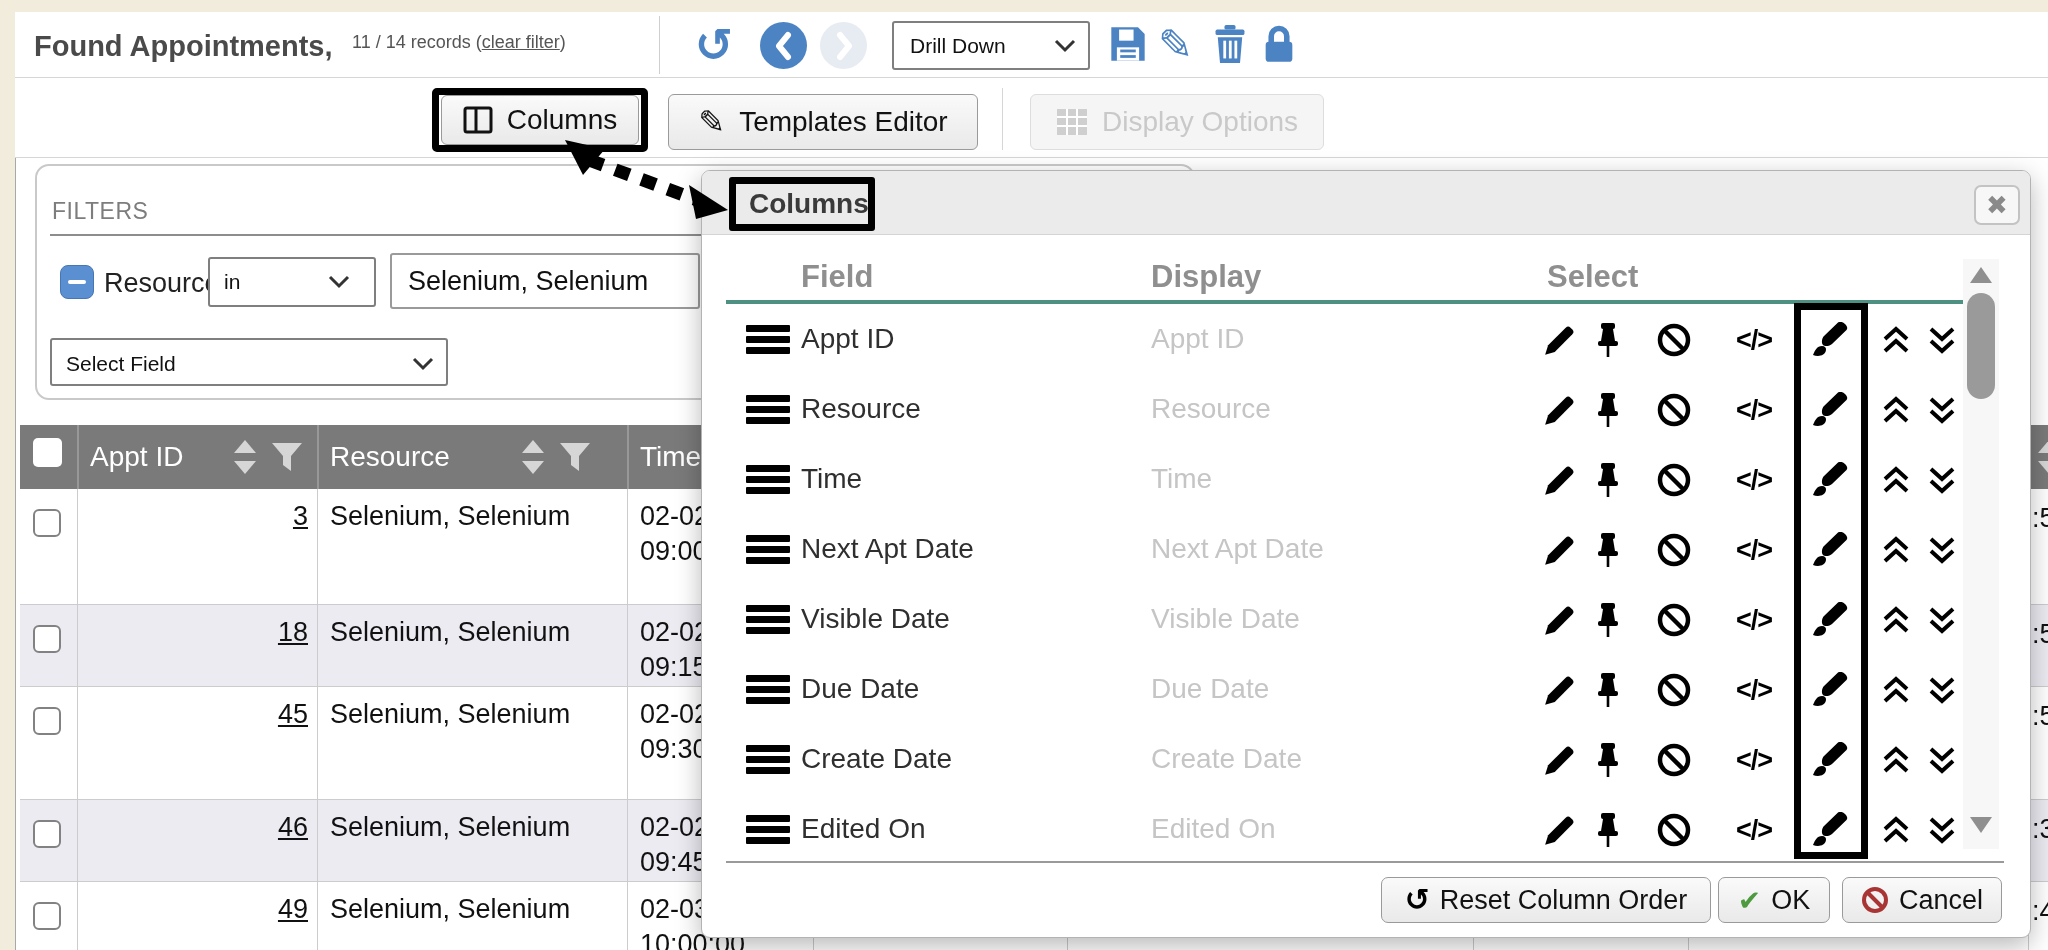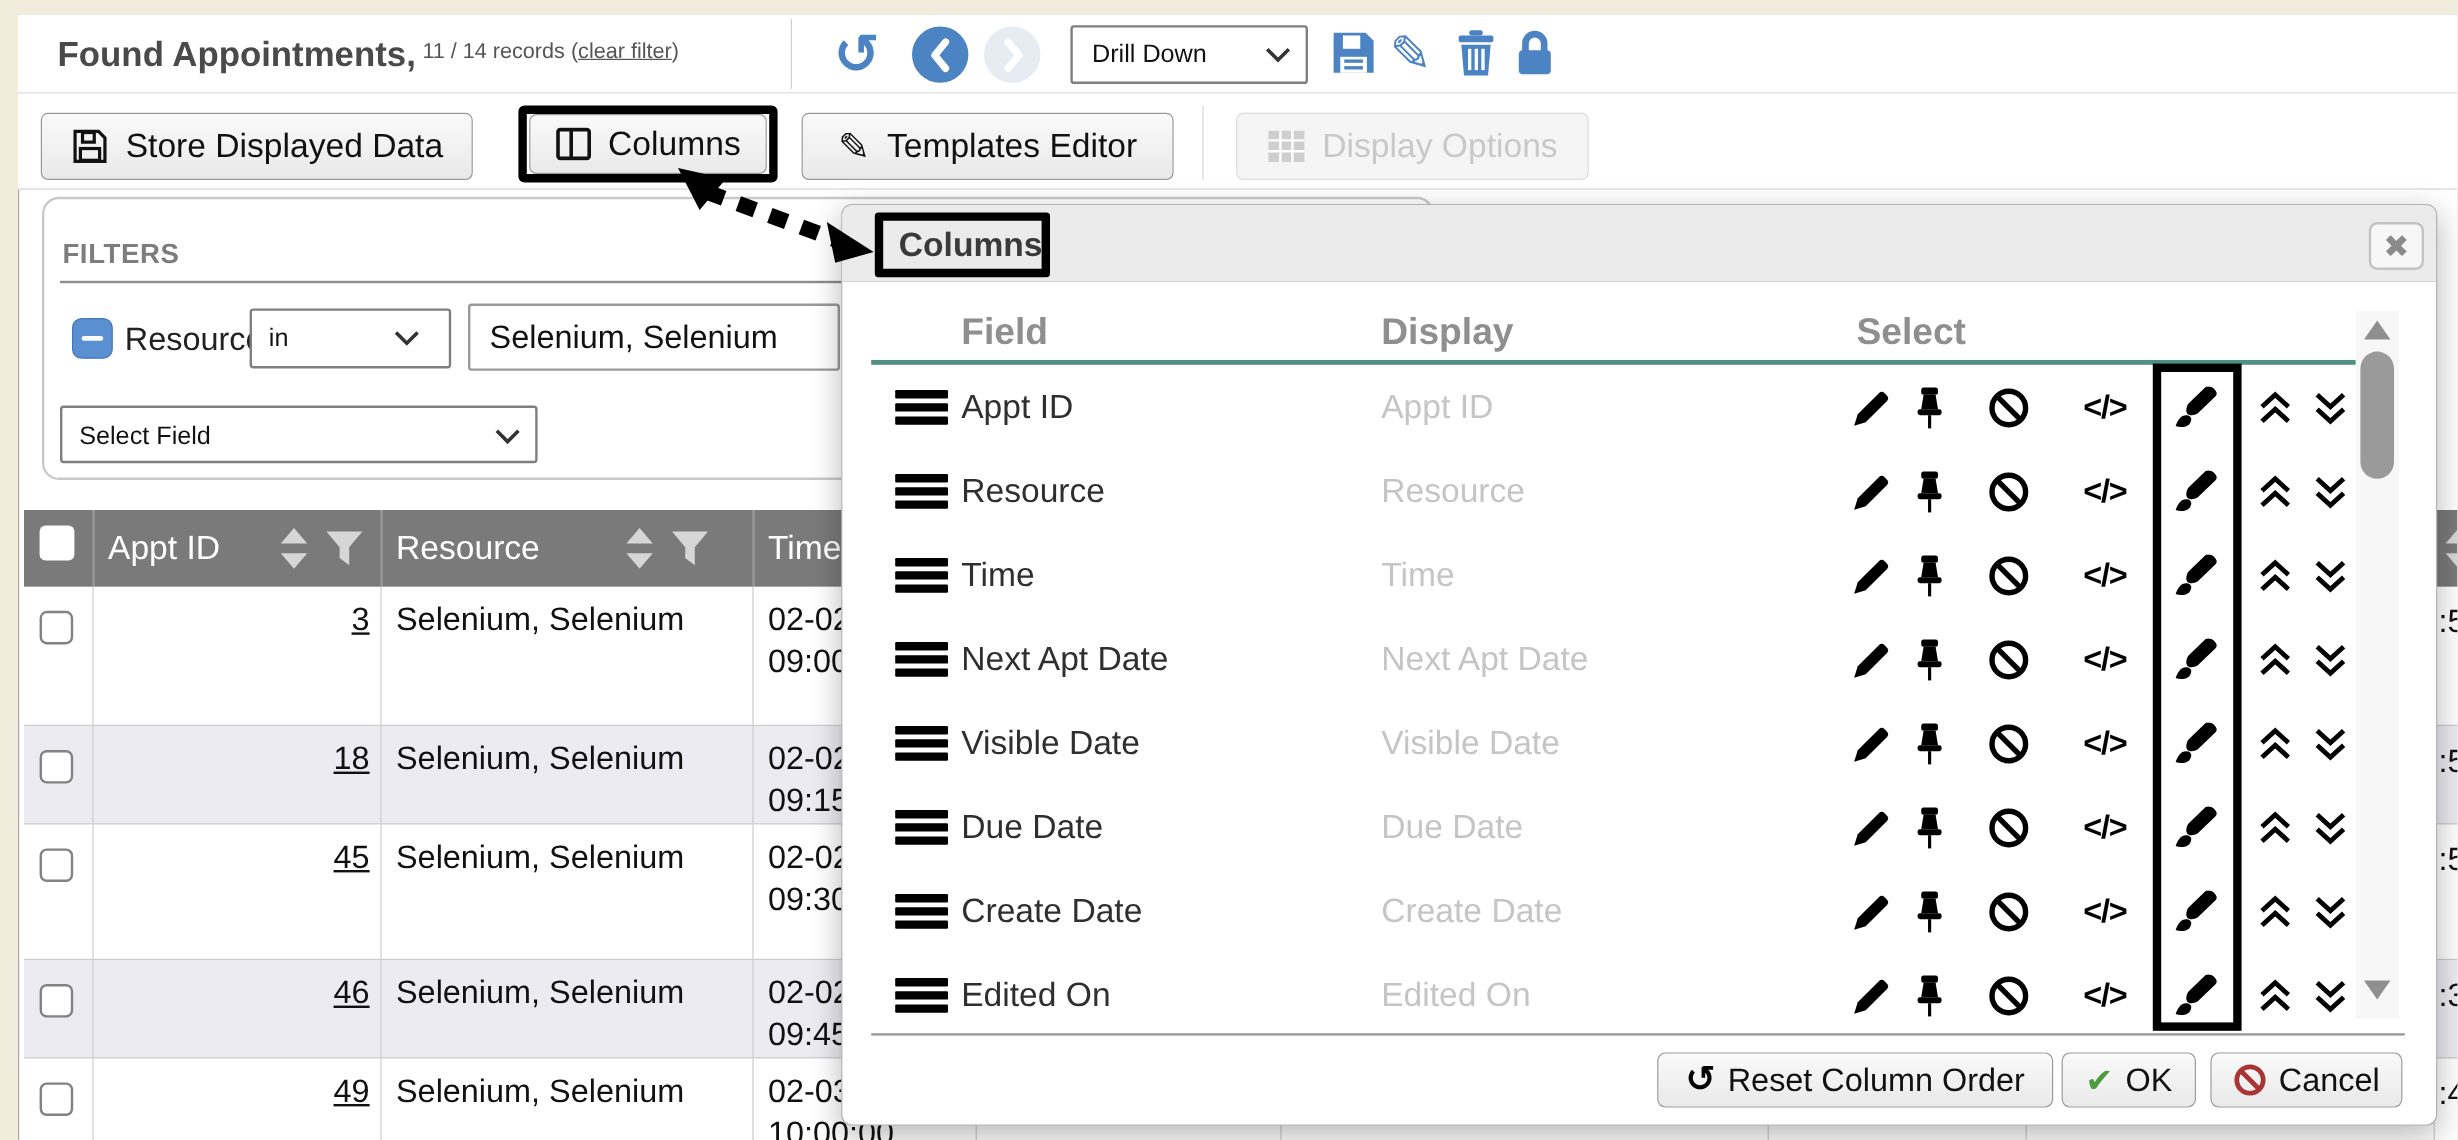--- a/index.html
+++ b/index.html
@@ -8,21 +8,21 @@
     position:relative;width:2048px;height:950px;overflow:hidden;
     background:#f2ecdd;
     font-family:"Liberation Sans","DejaVu Sans",sans-serif;
     color:#222;
   }
   .abs{position:absolute;}
   
   #window{left:15px;top:12px;width:2033px;height:938px;background:#fff;border-left:1px solid #a8a8a8;border-top:1px solid #a8a8a8;}
   
   #header-bar{left:15px;top:12px;width:2033px;height:66px;background:#fff;border-bottom:1px solid #d6d6d6;}
-  #found-title{left:48px;top:30px;font-size:29px;font-weight:bold;color:#4a4a4a;}
+  #found-title{left:34px;top:30px;font-size:29px;font-weight:bold;color:#4a4a4a;}
   #records-text{left:352px;top:32px;font-size:18px;color:#555;}
   #records-text a{color:#555;}
   #toolbar-sep1{left:659px;top:16px;width:1px;height:58px;background:#cfcfcf;}
   .tbtn{display:flex;align-items:center;justify-content:center;}
   #undo-btn{left:688px;top:20px;width:52px;height:50px;font-size:46px;font-weight:bold;color:#4c83c3;}
   .nav-circle{width:47px;height:47px;border-radius:50%;}
   #back-btn{left:760px;top:22px;background:#4c83c3;}
   #fwd-btn{left:820px;top:22px;background:#e7ebf2;}
   .select-box{background:#fff;border:2px solid #7f7f7f;border-radius:3px;display:flex;align-items:center;font-size:21px;color:#111;}
   #drill-select{left:892px;top:21px;width:198px;height:49px;padding:0 12px 0 16px;}
@@ -36,21 +36,21 @@
   .gbtn{display:inline-flex;align-items:center;gap:14px;background:linear-gradient(#fafafa,#e9e9e9);
         border:1px solid #9a9a9a;border-radius:6px;font-size:28px;color:#111;padding:0 20px;height:56px;}
   #store-btn{left:34px;top:94px;width:360px;justify-content:center;}
   #columns-btn-box{left:432px;top:88px;width:216px;height:64px;border:7px solid #000;border-radius:5px;background:transparent;z-index:21;}
   #columns-btn{left:441px;top:95px;width:198px;height:50px;justify-content:center;}
   #templates-btn{left:668px;top:94px;width:310px;justify-content:center;}
   #btnrow-sep{left:1002px;top:88px;width:1px;height:62px;background:#d6d6d6;}
   #display-options-btn{left:1030px;top:94px;width:294px;justify-content:center;background:#f5f5f5;border-color:#ddd;color:#c9c9c9;}
   
   #filters-box{left:35px;top:164px;width:1160px;height:236px;border:2px solid #c9c9c9;border-radius:14px;background:#fff;}
-  #filters-legend{left:52px;top:198px;font-size:23px;font-weight:bold;color:#7d7d7d;letter-spacing:.5px;text-align:center;}
+  #filters-legend{left:52px;top:198px;font-size:23px;font-weight:normal;color:#7d7d7d;letter-spacing:.5px;text-align:center;}
   #filters-underline{left:50px;top:234px;width:1120px;height:2px;background:#8d8d8d;}
   #minus-btn{left:60px;top:265px;width:34px;height:34px;border-radius:8px;background:#5a8fd2;border:1px solid #4577b4;display:flex;align-items:center;justify-content:center;}
   #minus-btn .bar{width:18px;height:4px;background:#fff;border-radius:2px;}
   #resource-label{left:104px;top:268px;font-size:27px;color:#222;}
   #in-select{left:208px;top:257px;width:168px;height:50px;padding:0 24px 0 14px;}
   #in-select .lbl{flex:1;}
   #resource-input{left:390px;top:253px;width:310px;height:56px;background:#fff;border:2px solid #9a9a9a;border-radius:3px;font-size:27px;color:#111;display:flex;align-items:center;padding:0 16px;}
   #field-select{left:50px;top:338px;width:398px;height:48px;padding:3px 12px 0 14px;}
   #field-select .lbl{flex:1;}
   
@@ -160,28 +160,20 @@
       </svg>
   </div>
   <div class="abs" id="lock-icon">
     <svg width="38" height="40" viewBox="0 0 34 36">
         <path d="M10,17 v-6 a7,7 0 0 1 14,0 v6" fill="none" stroke="#4c83c3" stroke-width="5"></path>
         <rect x="5" y="16" width="24" height="18" rx="3" fill="#4c83c3"></rect>
       </svg>
   </div>
 
   <div class="abs" id="btnrow"></div>
-  <div class="abs gbtn" id="store-btn">
-    <svg width="32" height="32" viewBox="0 0 36 36">
-        <path d="M4,4 h22 l6,6 v22 h-28 z" fill="none" stroke="#111" stroke-width="3"></path>
-        <rect x="11" y="5" width="11" height="9" fill="none" stroke="#111" stroke-width="3"></rect>
-        <rect x="9" y="20" width="18" height="11" fill="none" stroke="#111" stroke-width="3"></rect>
-      </svg>
-    <span>Store Displayed Data</span>
-  </div>
   <div class="abs gbtn" id="columns-btn">
     <svg width="30" height="28" viewBox="0 0 30 28">
         <rect x="2" y="2" width="26" height="24" rx="2" fill="none" stroke="#111" stroke-width="3"></rect>
         <line x1="13" y1="2" x2="13" y2="26" stroke="#111" stroke-width="3"></line>
       </svg>
     <span>Columns</span>
   </div>
   <div class="abs" id="columns-btn-box"></div>
   <div class="abs gbtn" id="templates-btn">
     <span style="font-size:32px;">✎</span>

